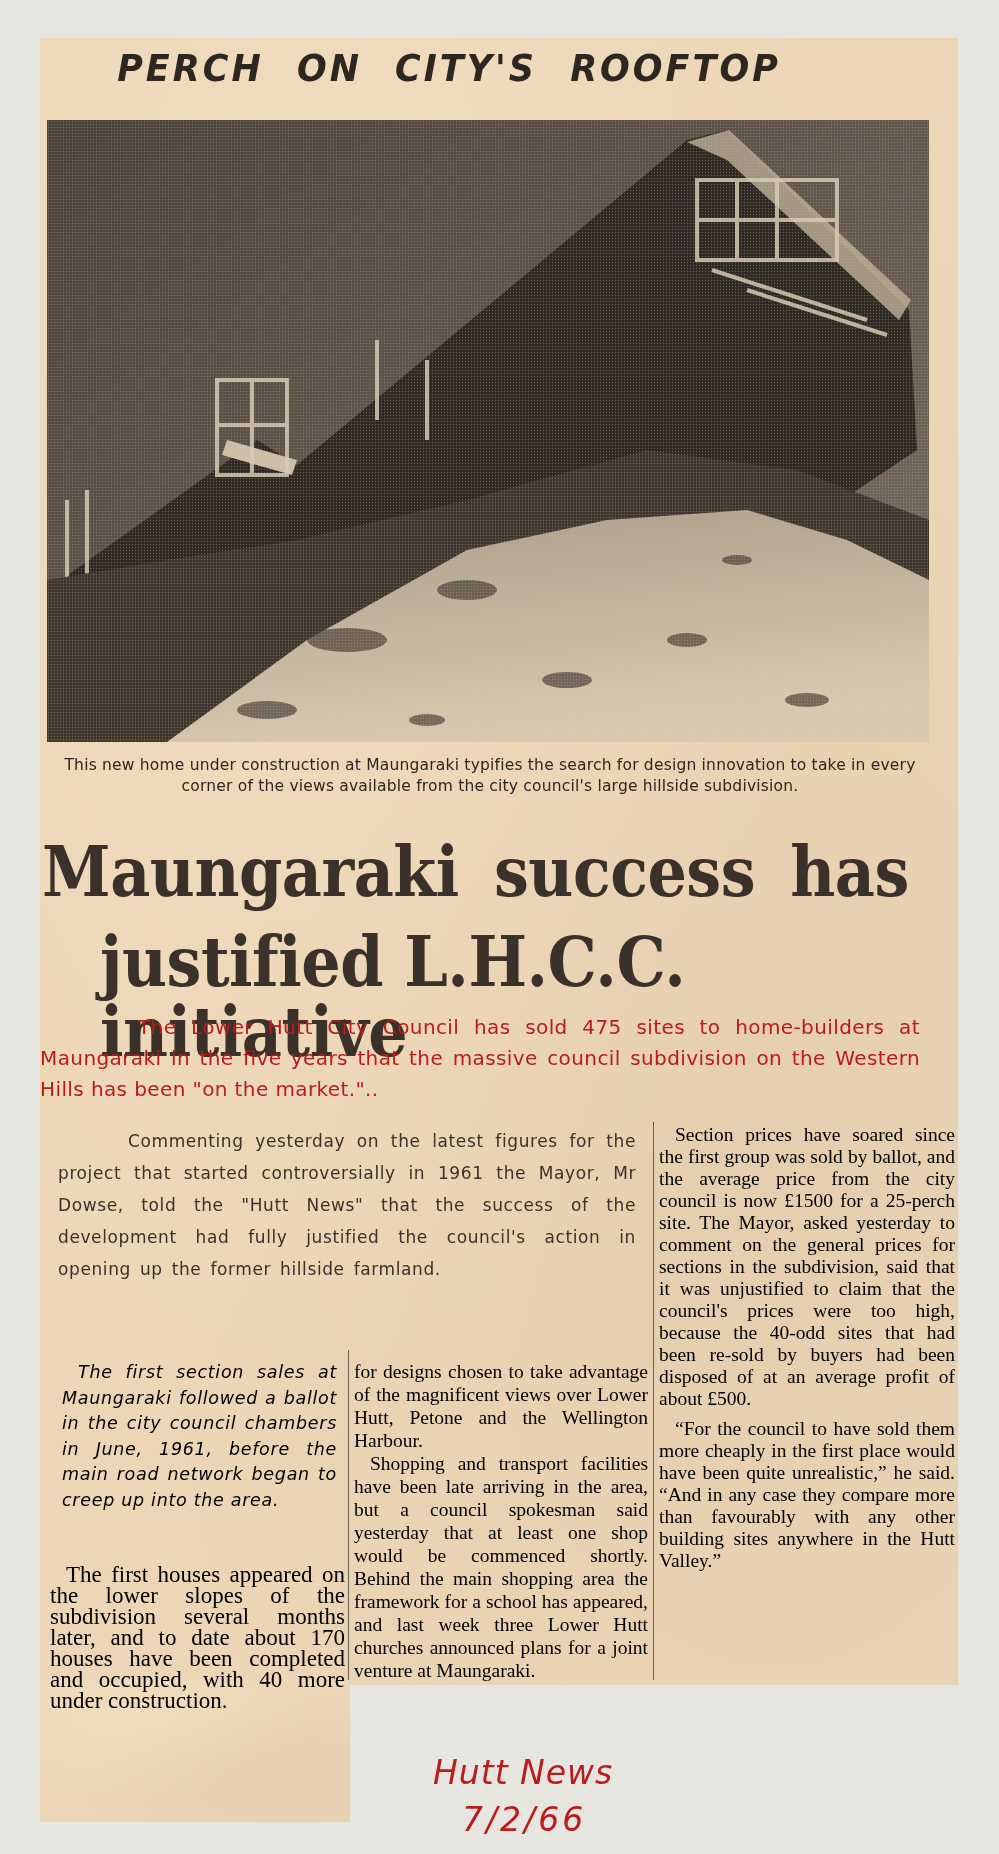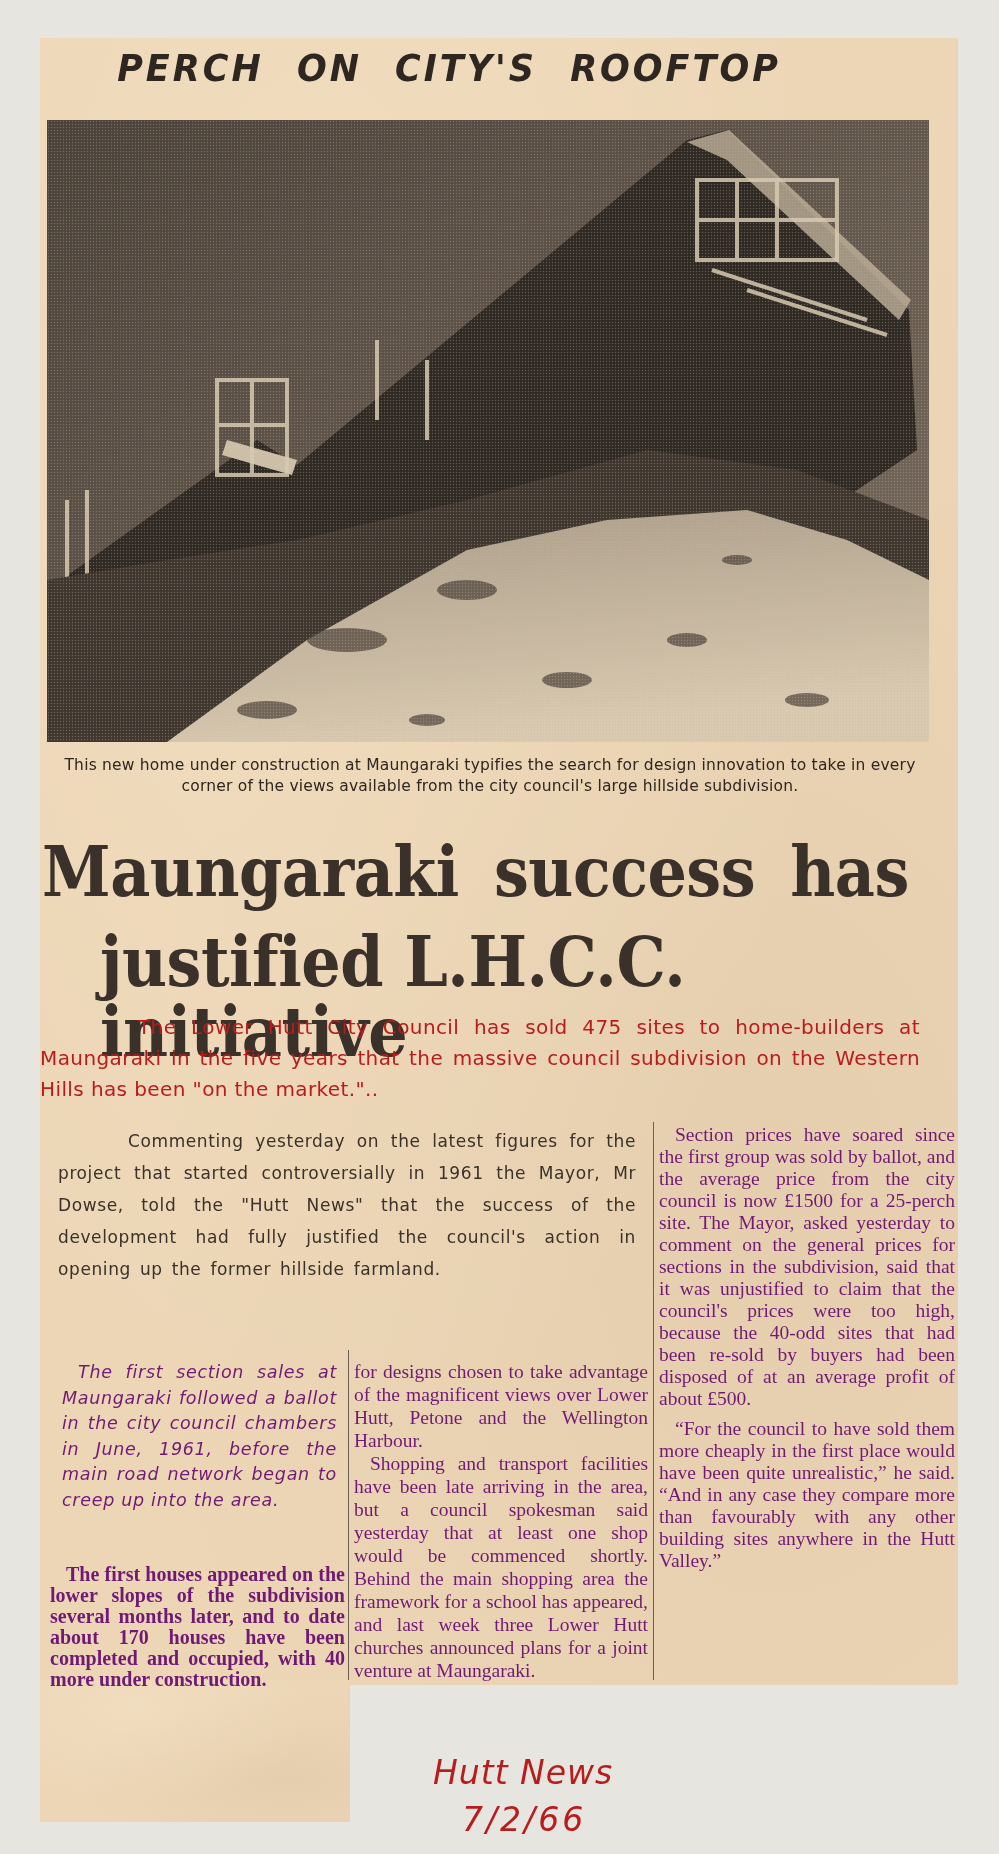--- a/index.html
+++ b/index.html
@@ -45,32 +45,32 @@
     color:#b91c1c; text-align:justify; letter-spacing:0.4px;
   }
   .lede p { margin:0; text-indent:98px; }
   .intro {
     position:absolute; left:58px; top:1125px; width:578px;
     font-family:"DejaVu Sans", sans-serif; font-size:17px; line-height:32px;
     color:#3a312a; text-align:justify; letter-spacing:0.6px; word-spacing:3px;
   }
   .intro p { margin:0; text-indent:70px; }
   .col {
-    position:absolute; font-family:"Liberation Serif", serif; color:#701a75;
+    position:absolute; font-family:"Liberation Serif", serif; color:#000000;
     text-align:justify;
   }
   .col p { margin:0; text-indent:16px; }
   .col-a1 {
     left:62px; top:1360px; width:275px;
     font-family:"DejaVu Sans", sans-serif; font-size:17.5px; line-height:25.5px;
     letter-spacing:0.7px;
     font-style:italic;
   }
   .col-a1 p { text-indent:16px; }
-  .col-a2 { left:50px; top:1564px; width:295px; font-size:20px; line-height:21px;font-weight:bold; }
+  .col-a2 { left:50px; top:1564px; width:295px; font-size:23px; line-height:21px; }
   .col-b { left:354px; top:1360px; width:294px; font-size:19.5px; line-height:23px; }
   .col-c { left:659px; top:1124px; width:296px; font-size:19.5px; line-height:22px; }
   .col-c p.gap { margin-top:8px; }
   .rule { position:absolute; width:1px; background:#6b5e52; }
   .handwriting {
     position:absolute; font-family:"DejaVu Sans", sans-serif; color:#b91c1c;
     font-style:italic; font-weight:normal;
   }
   .hw1 { left:433px; top:1753px; font-size:33px; letter-spacing:1px; }
   .hw2 { left:462px; top:1800px; font-size:33px; letter-spacing:3px; }

